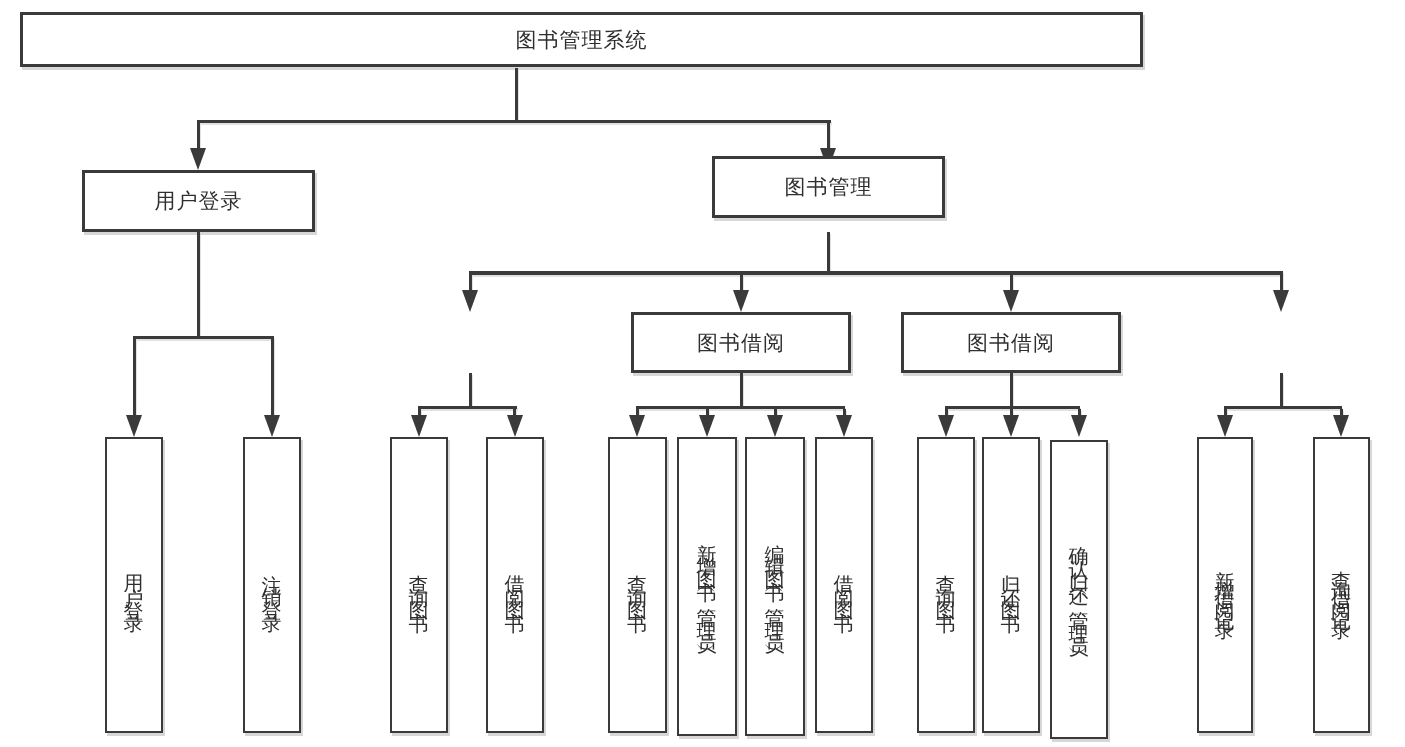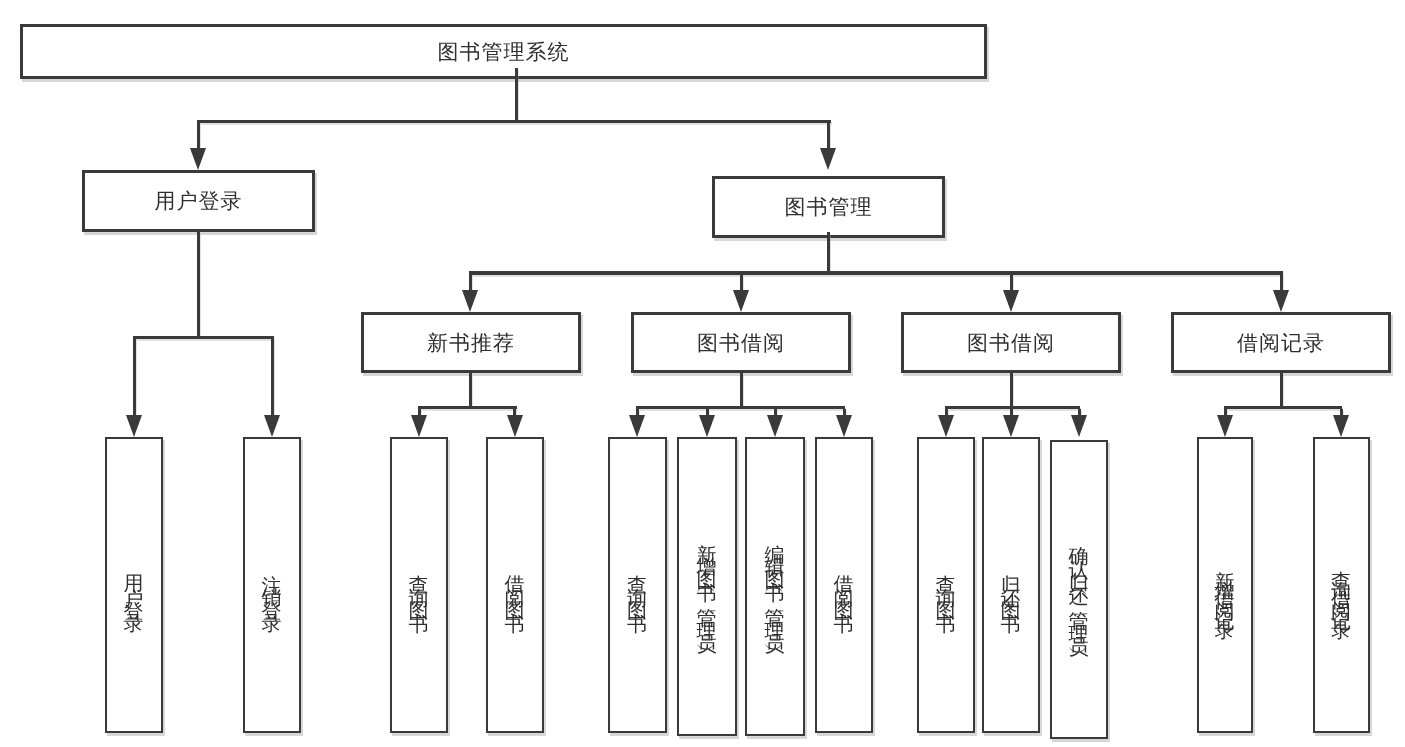--- a/index.html
+++ b/index.html
@@ -67,35 +67,35 @@
     letter-spacing:0.5px;
     color:#c3c7cc;
     white-space:nowrap;
   }
 </style>
 </head>
 <body>
 
 <div class="stage">
 
-  <div class="hbox" style="left:20px;top:24px;width:967px;height:55px">
+  <div class="hbox" style="left:20px;top:12px;width:1123px;height:55px">
     <span class="lbl">图书管理系统</span>
   </div>
 
   <i class="ln" style="left:515px;top:68px;width:3px;height:53px"></i>
   <i class="ln" style="left:197px;top:120px;width:634px;height:3px"></i>
   <i class="ln" style="left:197px;top:123px;width:3px;height:28px"></i>
   <i class="ln" style="left:827px;top:123px;width:3px;height:28px"></i>
   <i class="ar" style="left:190px;top:148px"></i>
   <i class="ar" style="left:820px;top:148px"></i>
 
   <div class="hbox" style="left:82px;top:170px;width:233px;height:62px">
     <span class="lbl">用户登录</span>
   </div>
-  <div class="hbox" style="left:712px;top:176px;width:233px;height:62px">
+  <div class="hbox" style="left:712px;top:156px;width:233px;height:62px">
     <span class="lbl">图书管理</span>
   </div>
 
   <i class="ln" style="left:197px;top:232px;width:3px;height:104px"></i>
   <i class="ln" style="left:133px;top:336px;width:141px;height:3px"></i>
   <i class="ln" style="left:133px;top:339px;width:3px;height:78px"></i>
   <i class="ln" style="left:271px;top:339px;width:3px;height:78px"></i>
   <i class="ar" style="left:126px;top:415px"></i>
   <i class="ar" style="left:264px;top:415px"></i>
 
@@ -110,31 +110,25 @@
   <i class="ln" style="left:469px;top:271px;width:814px;height:4px"></i>
   <i class="ln" style="left:469px;top:275px;width:3px;height:18px"></i>
   <i class="ln" style="left:740px;top:275px;width:3px;height:18px"></i>
   <i class="ln" style="left:1010px;top:275px;width:3px;height:18px"></i>
   <i class="ln" style="left:1280px;top:275px;width:3px;height:18px"></i>
   <i class="ar" style="left:462px;top:290px"></i>
   <i class="ar" style="left:733px;top:290px"></i>
   <i class="ar" style="left:1003px;top:290px"></i>
   <i class="ar" style="left:1273px;top:290px"></i>
 
-  <div class="hbox" style="left:361px;top:312px;width:220px;height:61px">
-    <span class="lbl">新书推荐</span>
-  </div>
   <div class="hbox" style="left:631px;top:312px;width:220px;height:61px">
     <span class="lbl">图书借阅</span>
   </div>
   <div class="hbox" style="left:901px;top:312px;width:220px;height:61px">
     <span class="lbl">图书借阅</span>
-  </div>
-  <div class="hbox" style="left:1171px;top:312px;width:220px;height:61px">
-    <span class="lbl">借阅记录</span>
   </div>
 
   <i class="ln" style="left:469px;top:373px;width:3px;height:33px"></i>
   <i class="ln" style="left:418px;top:406px;width:99px;height:3px"></i>
   <i class="ln" style="left:418px;top:409px;width:3px;height:9px"></i>
   <i class="ln" style="left:513px;top:409px;width:3px;height:9px"></i>
   <i class="ar" style="left:411px;top:415px"></i>
   <i class="ar" style="left:507px;top:415px"></i>
 
   <i class="ln" style="left:740px;top:373px;width:3px;height:33px"></i>

